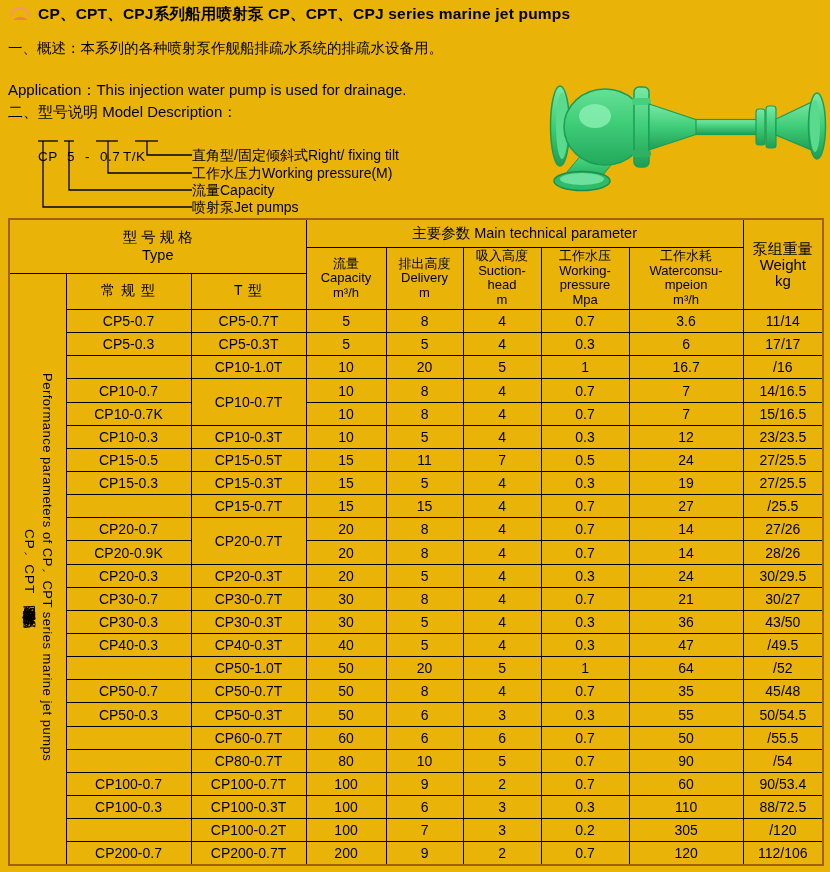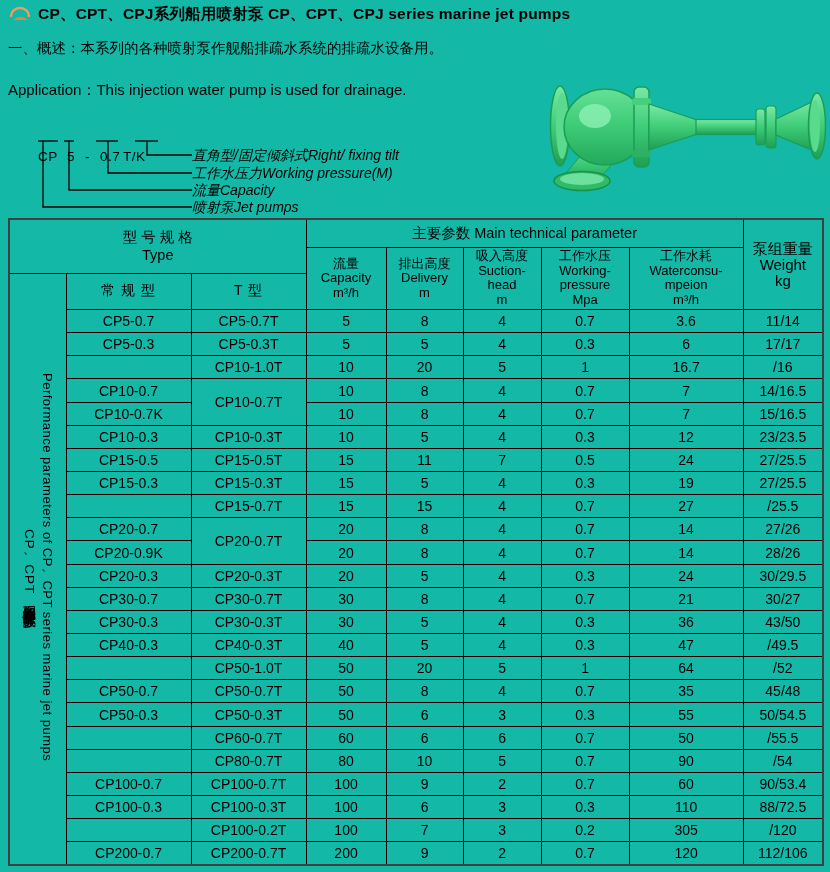--- a/index.html
+++ b/index.html
@@ -1,37 +1,37 @@
 <!DOCTYPE html>
 <html><head>
 <meta charset="utf-8">
 <style>
   html,body{margin:0;padding:0;background:#fff;}
-  .page{position:relative;width:830px;height:872px;background:#14b8a6;overflow:hidden;
+  .page{position:relative;width:830px;height:872px;background:#eab308;overflow:hidden;
         font-family:"Liberation Sans","DejaVu Sans",sans-serif;color:#000;}
 
   
   .title-row{position:absolute;left:8px;top:4px;display:flex;align-items:center;gap:6px;}
   .title-text{font-size:15.5px;font-weight:bold;letter-spacing:0.2px;white-space:nowrap;}
 
   .overview{position:absolute;left:8px;top:40px;width:528px;font-size:14.5px;line-height:17.5px;}
   .application{position:absolute;left:8px;top:81px;font-size:15px;}
   .model-heading{position:absolute;left:8px;top:103px;font-size:15px;}
 
   
   .code-token{position:absolute;top:125px;font-size:13.5px;letter-spacing:0.5px;margin-top:24px;}
-  .diagram-label{position:absolute;left:192px;font-size:14px;white-space:nowrap;font-style:italic;}
+  .diagram-label{position:absolute;left:192px;font-size:14px;white-space:nowrap;}
   .diagram-svg{position:absolute;left:30px;top:135px;}
 
   
   .pump{position:absolute;left:543px;top:78px;}
 
   
   .spec-table{position:absolute;left:8px;top:218px;width:814px;height:648px;
-              border-collapse:collapse;table-layout:fixed;border:2px solid #404040;}
+              border-collapse:collapse;table-layout:fixed;border:2px solid #a16207;}
   .spec-table th,.spec-table td{border:1px solid #000;padding:0 2px;text-align:center;
               vertical-align:middle;font-weight:normal;overflow:hidden;}
   .hA{height:28px;} .hB{height:26px;} .hC{height:36px;}
   .th-group{font-size:14.5px;white-space:pre-line;line-height:18px;}
   .th-main{font-size:14.5px;}
   .th-param{font-size:13px;white-space:pre-line;line-height:14.5px;}
   .th-weight{font-size:15px;white-space:pre-line;line-height:16px;}
   .th-sub{font-size:14px;letter-spacing:1px;}
   .v-cell{vertical-align:middle;text-align:center;}
   .v-inner{display:inline-block;writing-mode:vertical-rl;text-orientation:mixed;
@@ -49,20 +49,21 @@
   <div class="title-row">
     <svg width="24" height="18" viewBox="0 0 24 18">
       <path d="M3 10 A 9 8 0 0 1 21 10" fill="none" stroke="#f59a5e" stroke-width="2.4" stroke-linecap="round"></path>
       <path d="M5.5 14 A 8.2 6.2 0 0 1 19.5 14 Z" fill="#ee8040"></path>
     </svg>
     <span class="title-text">CP、CPT、CPJ系列船用喷射泵 CP、CPT、CPJ series marine jet pumps</span>
   </div>
 
   <div class="overview">一、概述：本系列的各种喷射泵作舰船排疏水系统的排疏水设备用。</div>
   <div class="application">Application：This injection water pump is used for drainage.</div>
+  <div class="model-heading">二、型号说明 Model Description：</div>
 
   <span class="code-token" style="left:38px">CP</span>
   <span class="code-token" style="left:67px">5</span>
   <span class="code-token" style="left:85px">-</span>
   <span class="code-token" style="left:100px">0.7</span>
   <span class="code-token" style="left:123px">T/K</span>
 
   <svg class="diagram-svg" width="170" height="80" viewBox="0 0 170 80">
     <g stroke="#000" stroke-width="1.3" fill="none">
       <path d="M8 6 H28"></path>

